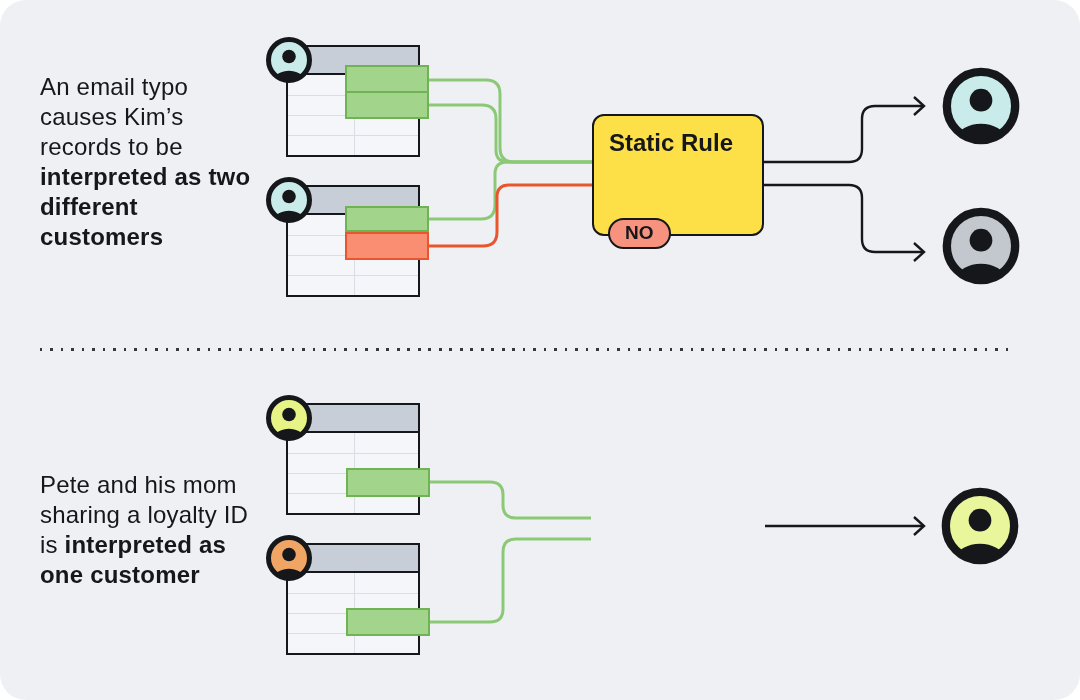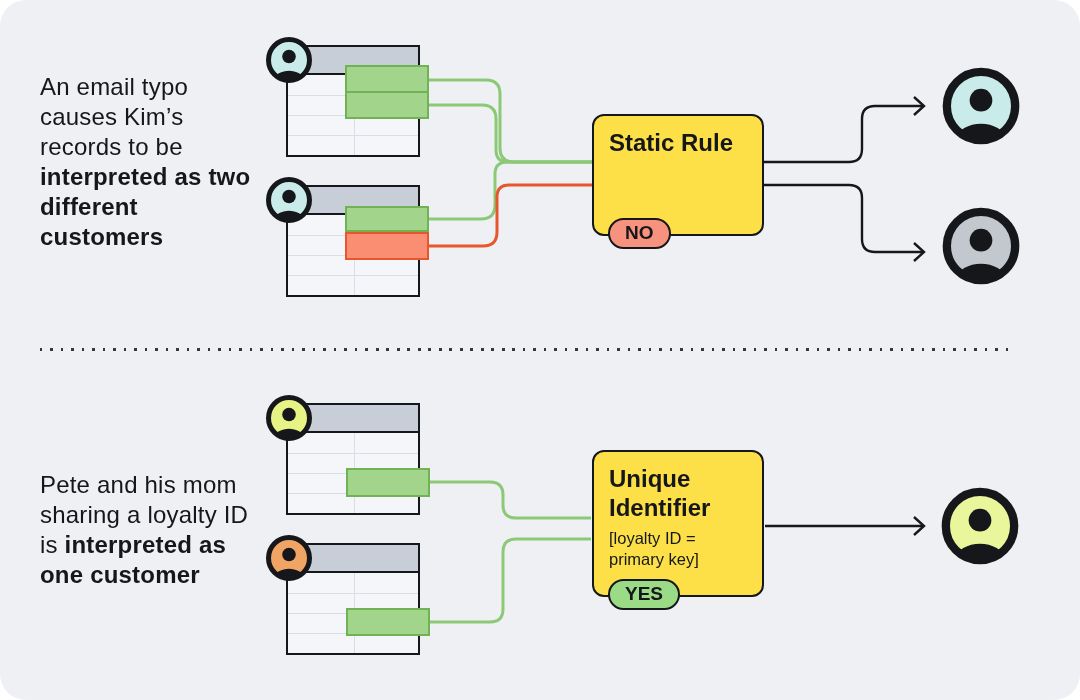--- a/index.html
+++ b/index.html
@@ -151,25 +151,20 @@
   <div class="hl hl-green" style="left:345px;top:206px;width:84px;height:26px"></div>
   <div class="hl hl-red" style="left:345px;top:232px;width:84px;height:28px"></div>
   <div class="hl hl-green" style="left:346px;top:468px;width:84px;height:29px"></div>
   <div class="hl hl-green" style="left:346px;top:608px;width:84px;height:28px"></div>
 
   <div class="rule-box box-top">
     <h3 class="bx-title">Static Rule</h3>
     <span class="badge badge-no">NO</span>
   </div>
 
-  <div class="rule-box box-bottom">
-    <h3 class="bx-title">Unique Identifier</h3>
-    <p class="bx-cond">[loyalty ID = primary key]</p>
-    <span class="badge badge-yes">YES</span>
-  </div>
 
   <span class="avatar av-small" style="left:265px;top:36px">
       <svg viewBox="0 0 48 48">
         <circle cx="24" cy="24" r="20.5" fill="#c9ecea" stroke="#15171a" stroke-width="5"></circle>
         <g clip-path="url(#avclip)" fill="#15171a">
           <circle cx="24" cy="20.5" r="6.8"></circle>
           <path d="M 7 47 C 10 30.5 38 30.5 41 47 Z"></path>
         </g>
       </svg>
     </span>

